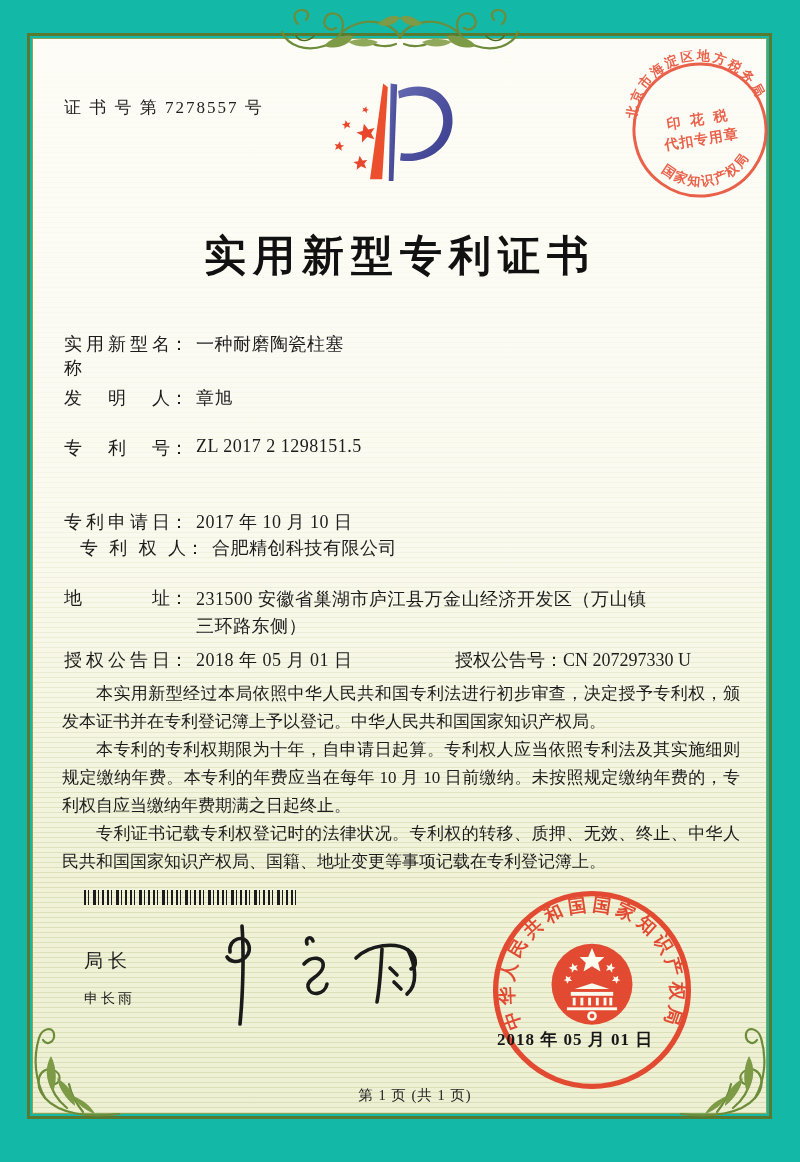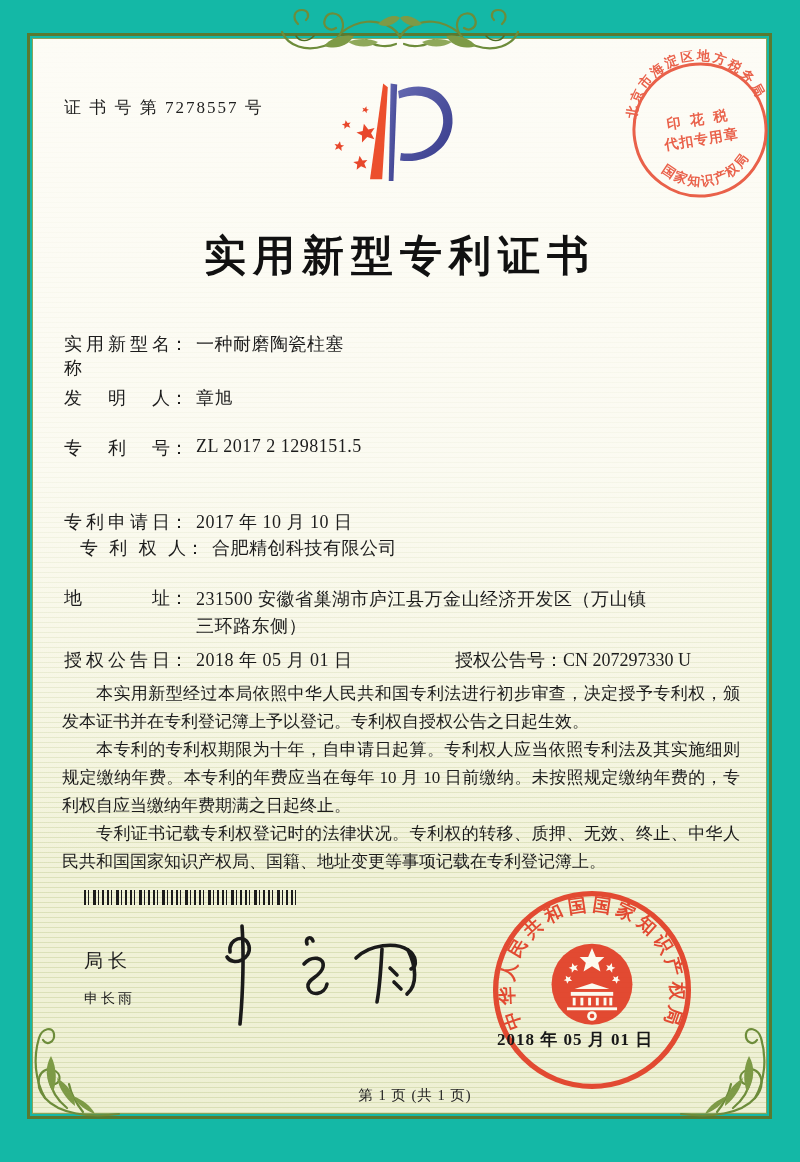--- a/index.html
+++ b/index.html
@@ -154,21 +154,21 @@
     <span class="flabel">地址</span><span class="fcolon">：</span><span class="fvalue wrap">231500 安徽省巢湖市庐江县万金山经济开发区（万山镇三环路东侧）</span>
   </div>
   <div class="abs fieldrow" style="top:648px;">
     <span class="flabel">授权公告日</span><span class="fcolon">：</span><span class="fvalue">2018 年 05 月 01 日</span>
     <span class="grant2">
       <span>授权公告号</span><span>：</span><span>CN 207297330 U</span>
     </span>
   </div>
 
   <div class="abs bodytext">
-    <p>本实用新型经过本局依照中华人民共和国专利法进行初步审查，决定授予专利权，颁发本证书并在专利登记簿上予以登记。专利权自授权公告之日起生效。</p>
+    <p>本实用新型经过本局依照中华人民共和国专利法进行初步审查，决定授予专利权，颁发本证书并在专利登记簿上予以登记。中华人民共和国国家知识产权局。</p>
     <p>本专利的专利权期限为十年，自申请日起算。专利权人应当依照专利法及其实施细则规定缴纳年费。本专利的年费应当在每年 10 月 10 日前缴纳。未按照规定缴纳年费的，专利权自应当缴纳年费期满之日起终止。</p>
     <p>专利证书记载专利权登记时的法律状况。专利权的转移、质押、无效、终止、中华人民共和国国家知识产权局、国籍、地址变更等事项记载在专利登记簿上。</p>
   </div>
 
   <div class="abs barcode"></div>
 
   <div class="abs director-title">局长</div>
   <div class="abs director-name">申长雨</div>
 
   <svg class="abs" style="left:178px; top:922px;" width="260" height="110" viewBox="0 0 260 110">

